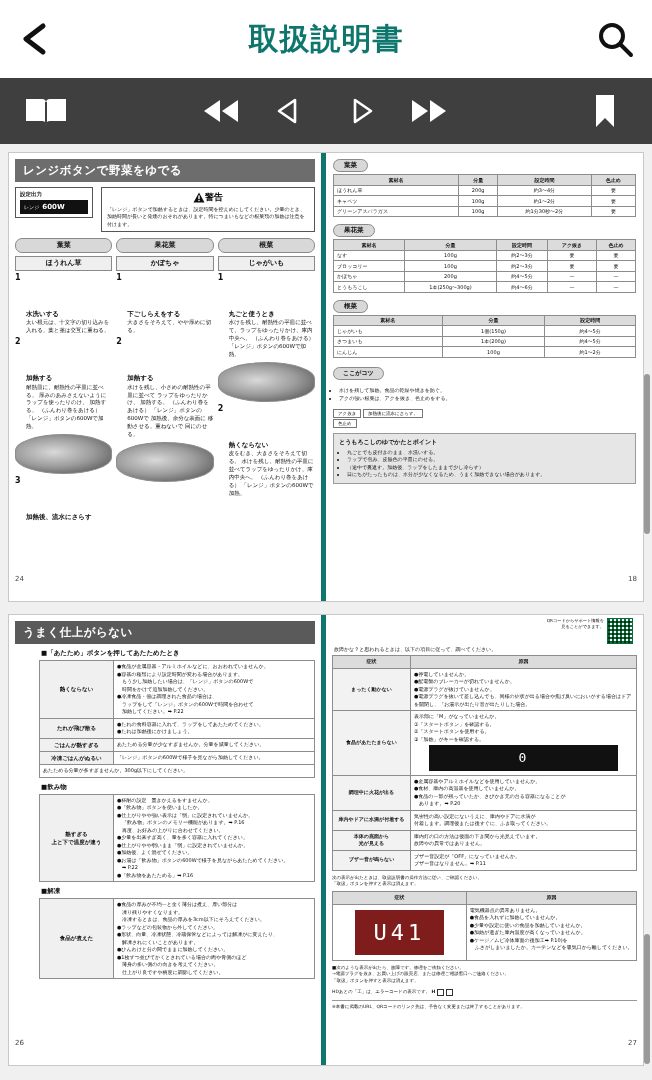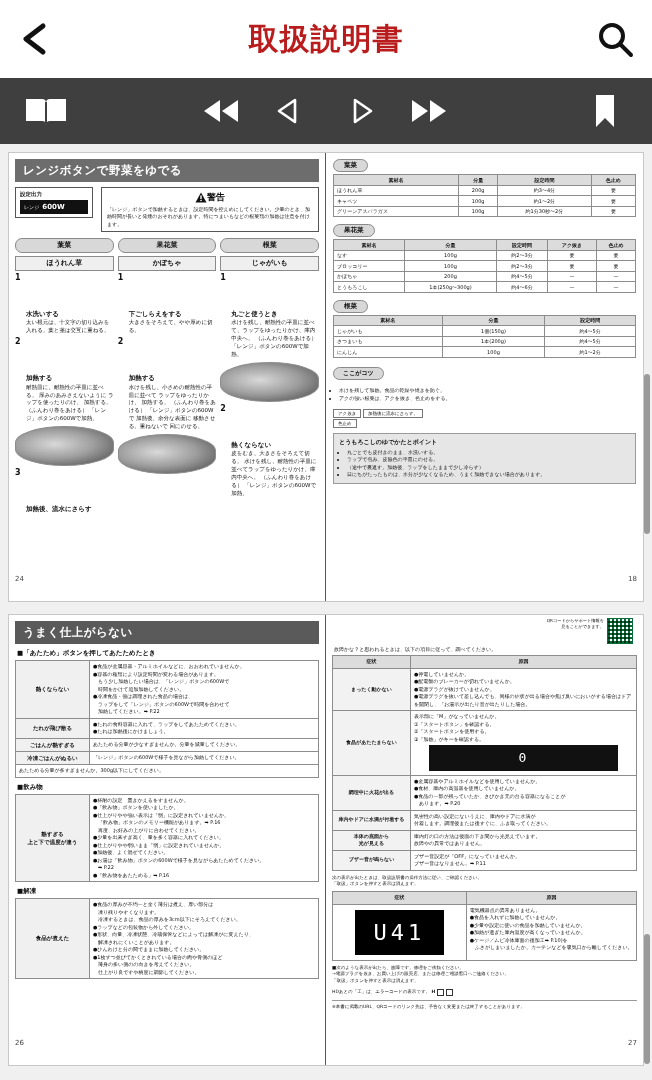--- a/index.html
+++ b/index.html
@@ -13,21 +13,21 @@
   .app { width:652px; height:1080px; position:relative; background:#f2f2f2; }
 
   
   .topbar {
     height: 78px; background:#ffffff; display:flex; align-items:center;
     padding: 0 14px; position:relative;
   }
   .back-icon { width:44px; height:44px; display:flex; align-items:center; justify-content:center; }
   .topbar-title {
     position:absolute; left:0; right:0; text-align:center;
-    font-size: 30px; font-weight: bold; color:#b91c1c; letter-spacing:1px;
+    font-size: 30px; font-weight: bold; color:#0f766e; letter-spacing:1px;
     pointer-events:none;
   }
   .search-icon { margin-left:auto; width:46px; height:46px; display:flex; align-items:center; justify-content:center; }
 
   
   .toolbar {
     height: 66px; background:#3f3f3f; display:flex; align-items:center;
     padding: 0 18px; gap: 0; color:#fff;
   }
   .tb-btn { display:flex; align-items:center; justify-content:center; height:66px; }
@@ -44,21 +44,21 @@
   .spread-top { top:8px; height: 450px; }
   .spread-bottom { top: 470px; height: 452px; }
 
   .scrollbar {
     position:absolute; right:2px; width:6px; background:#9a9a9a; border-radius:3px;
   }
   .sb1 { top: 230px; height: 160px; }
   .sb2 { top: 790px; height: 130px; }
 
   .pg { position:absolute; top:0; bottom:0; overflow:hidden; }
-  .pg-left { left:0; width:50%; border-right:1px solid #0f766e; }
+  .pg-left { left:0; width:50%; border-right:5px solid #0f766e; }
   .pg-right { right:0; width:50%; }
 
   .pgnum { position:absolute; bottom:18px; font-size:7px; color:#444; }
   .pgnum-l { left:6px; }
   .pgnum-r { right:6px; }
 
   
   .band {
     background:#6d6d6d; color:#fff; font-weight:bold; font-size:11.5px;
     padding:4px 8px; margin:6px 6px 5px 6px; letter-spacing:0.5px;
@@ -120,21 +120,21 @@
   .tip-list { font-size:5px; line-height:1.5; padding-left:6px; }
   .tip-list li { margin-bottom:1px; }
   .mini-box { border:1px solid #777; display:inline-block; padding:1px 4px; font-size:4.5px; margin-top:1px; }
   .grey-box {
     background:#e6e6e6; border:1px solid #9a9a9a; padding:4px 5px; margin-top:5px;
   }
   .grey-box .gt { font-weight:bold; font-size:6px; margin-bottom:2px; }
   .grey-box ul { margin:0; padding-left:8px; font-size:5px; line-height:1.5; }
 
   
-  .p26 { padding: 0 6px; font-size:5px; color:#111; }
+  .p26 { padding: 0 6px; font-size:5px; color:#111;margin-left:24px; }
   .sec-h { font-weight:bold; font-size:6.5px; margin:5px 0 2px 2px; }
   table.q { width:100%; border-collapse:collapse; margin-bottom:4px; }
   table.q td { border:1px solid #8d8d8d; padding:2px 3px; font-size:5px; line-height:1.5; vertical-align:middle; }
   table.q td.k { background:#f0f0f0; font-weight:bold; text-align:center; width:74px; font-size:5.5px; }
 
   
   .p27 { padding: 0 6px; font-size:5px; color:#111; }
   .qr-note { display:flex; align-items:flex-start; gap:3px; justify-content:flex-end; margin:3px 4px 1px 0; }
   .qr {
     width:26px; height:26px; flex:none;
@@ -148,21 +148,21 @@
   .lead { font-size:5px; margin:2px 2px 3px 2px; }
   table.f { width:100%; border-collapse:collapse; }
   table.f th, table.f td { border:1px solid #8d8d8d; padding:2px 3px; font-size:5px; line-height:1.5; vertical-align:top; }
   table.f th { background:#dcdcdc; font-weight:bold; text-align:center; }
   table.f td.k { background:#f2f2f2; font-weight:bold; text-align:center; width:78px; vertical-align:middle; }
   .lcd {
     background:#111; color:#fff; text-align:center; padding:3px 4px; font-family:"DejaVu Sans Mono", monospace;
     font-size:13px; letter-spacing:2px; margin:2px auto; width:86%;
   }
   .lcd-big {
-    background:#000000; color:#fff; text-align:center; padding:6px 4px; font-family:"DejaVu Sans Mono", monospace;
+    background:#7f1d1d; color:#fff; text-align:center; padding:6px 4px; font-family:"DejaVu Sans Mono", monospace;
     font-size:22px; letter-spacing:4px; margin:3px auto; width:70%;
   }
   .foot-note { font-size:4.5px; line-height:1.5; margin-top:4px; }
   .foot-rule { border-top:1px solid #999; margin-top:4px; padding-top:3px; font-size:4.5px; }
   .hbox { display:inline-flex; gap:2px; align-items:center; }
   .hbox i { display:inline-block; width:7px; height:7px; border:1px solid #333; }
 </style>
 </head>
 <body>
 

